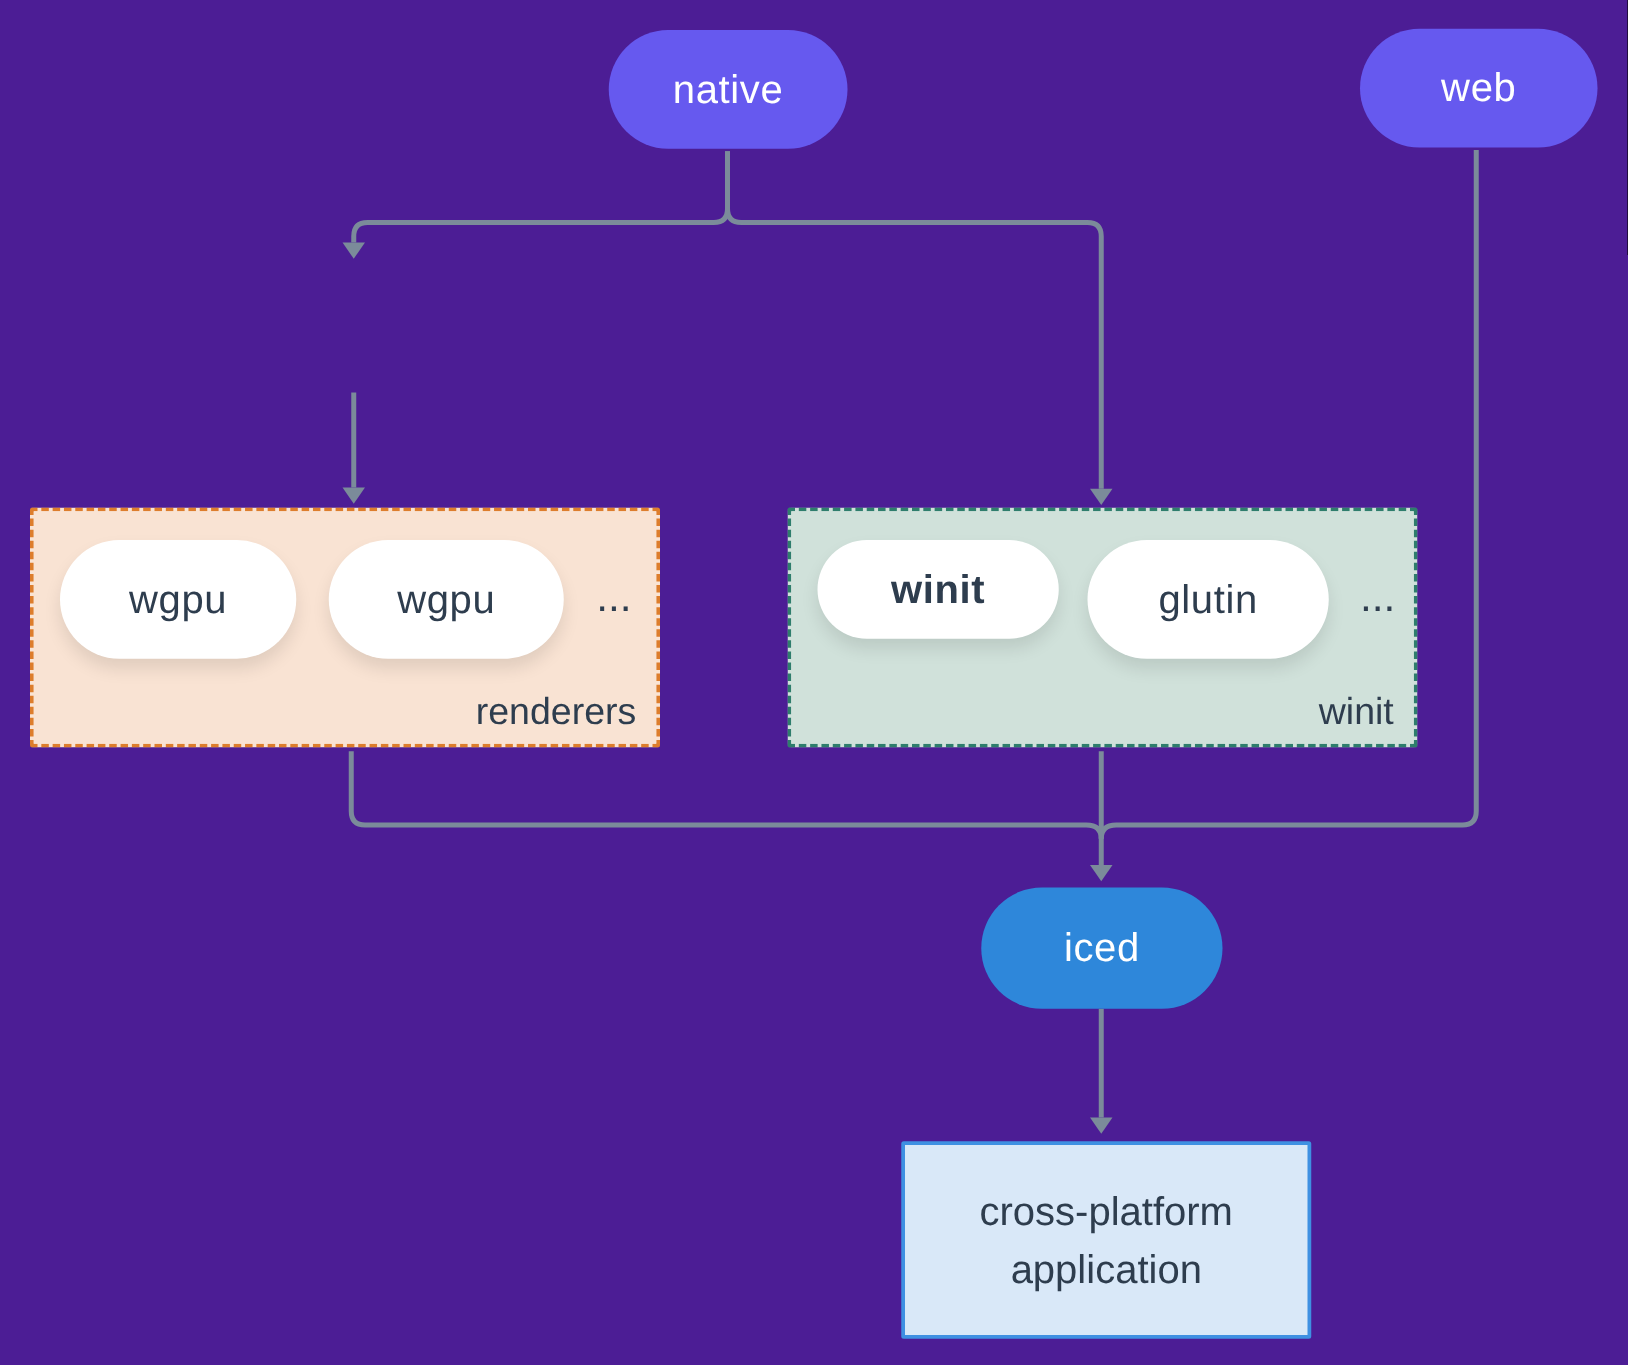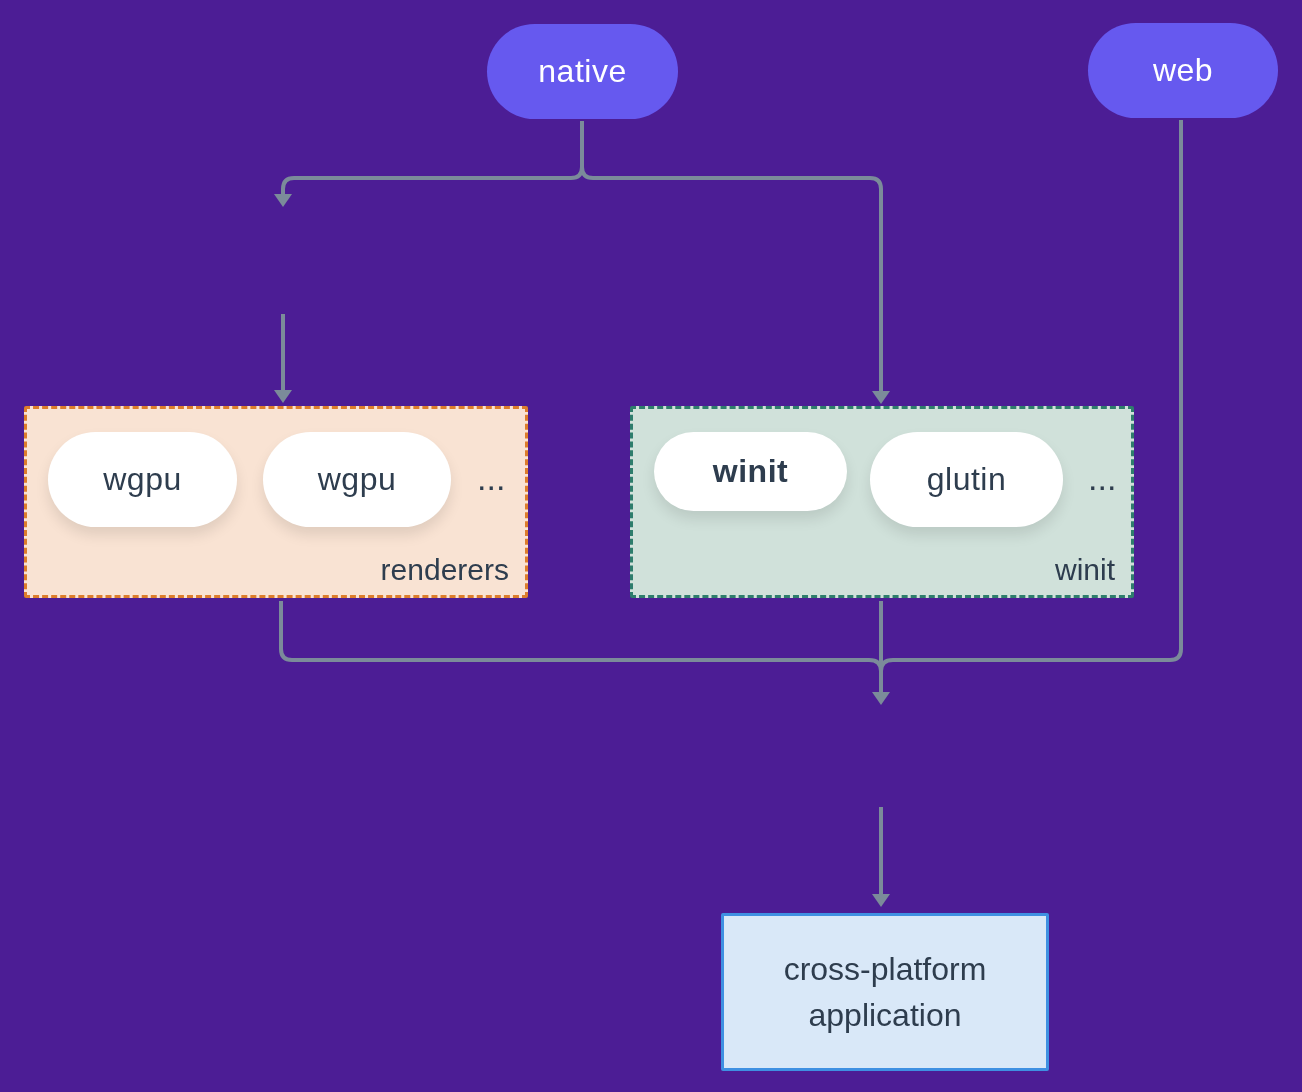--- a/index.html
+++ b/index.html
@@ -122,16 +122,17 @@
     <span class="group-label">renderers</span>
   </div>
 
   <div class="group shells" style="left:630px; top:406px;">
     <div class="pill white" style="left:21px; top:23px; width:193px; height:79px;font-weight:bold;">winit</div>
     <div class="pill white" style="left:237px; top:23px; width:193px; height:95px;">glutin</div>
     <span class="dots" style="left:455px; top:50px;">...</span>
     <span class="group-label">winit</span>
   </div>
 
+  <div class="pill blue" style="left:785px; top:710px; width:193px; height:97px;">iced</div>
 
   <div class="app-box">cross-platform application</div>
 
 </div>
 
 </body></html>

